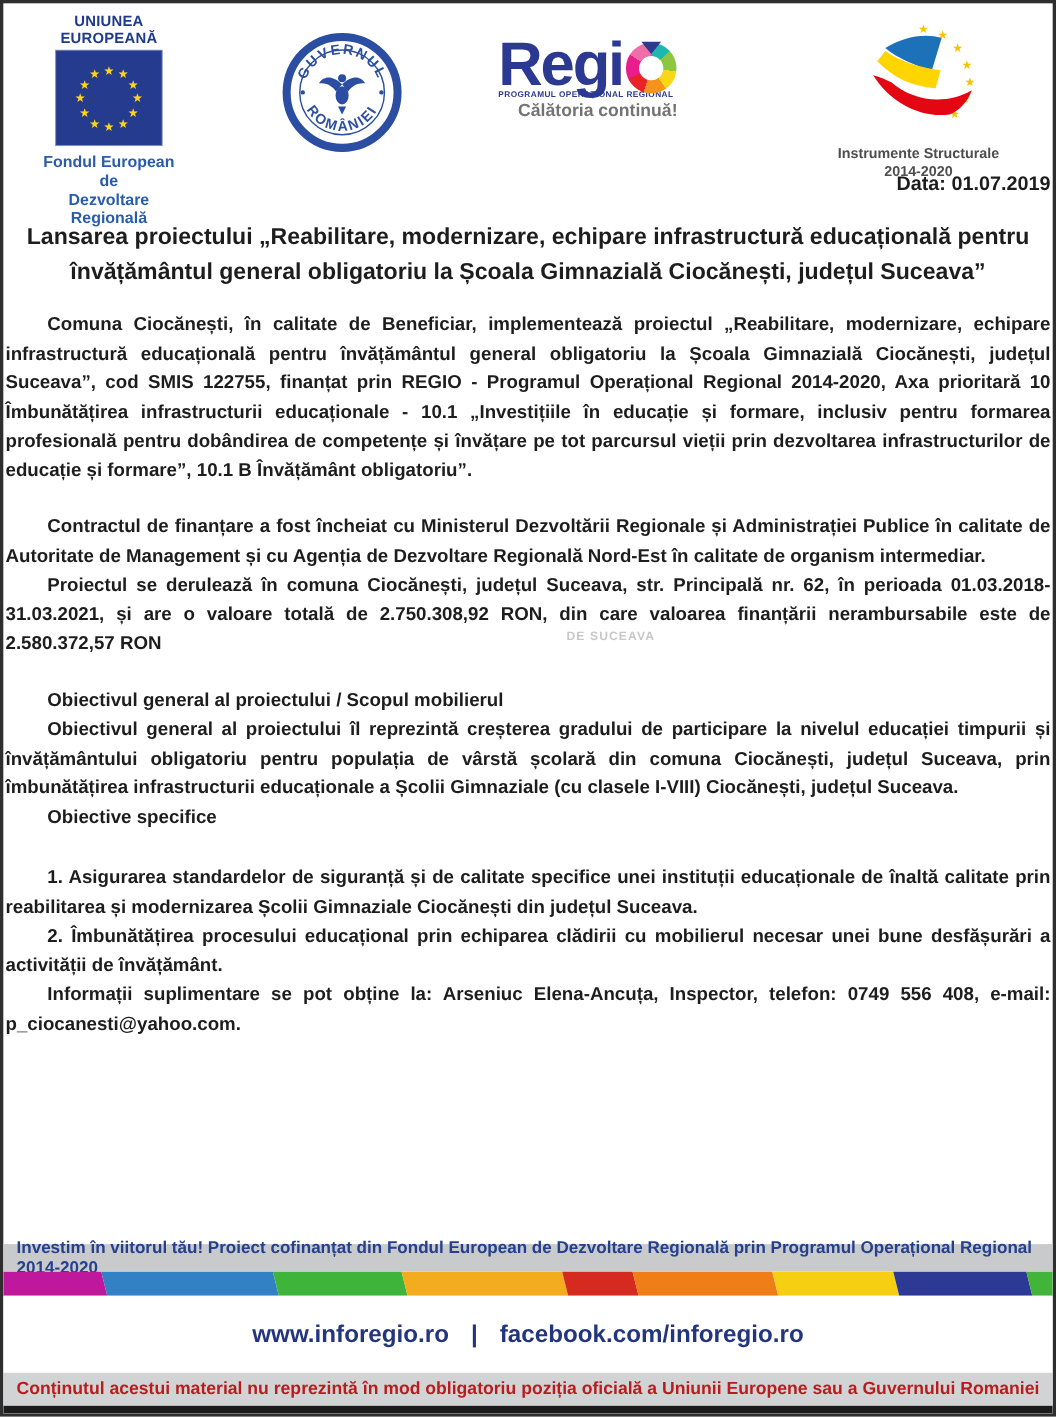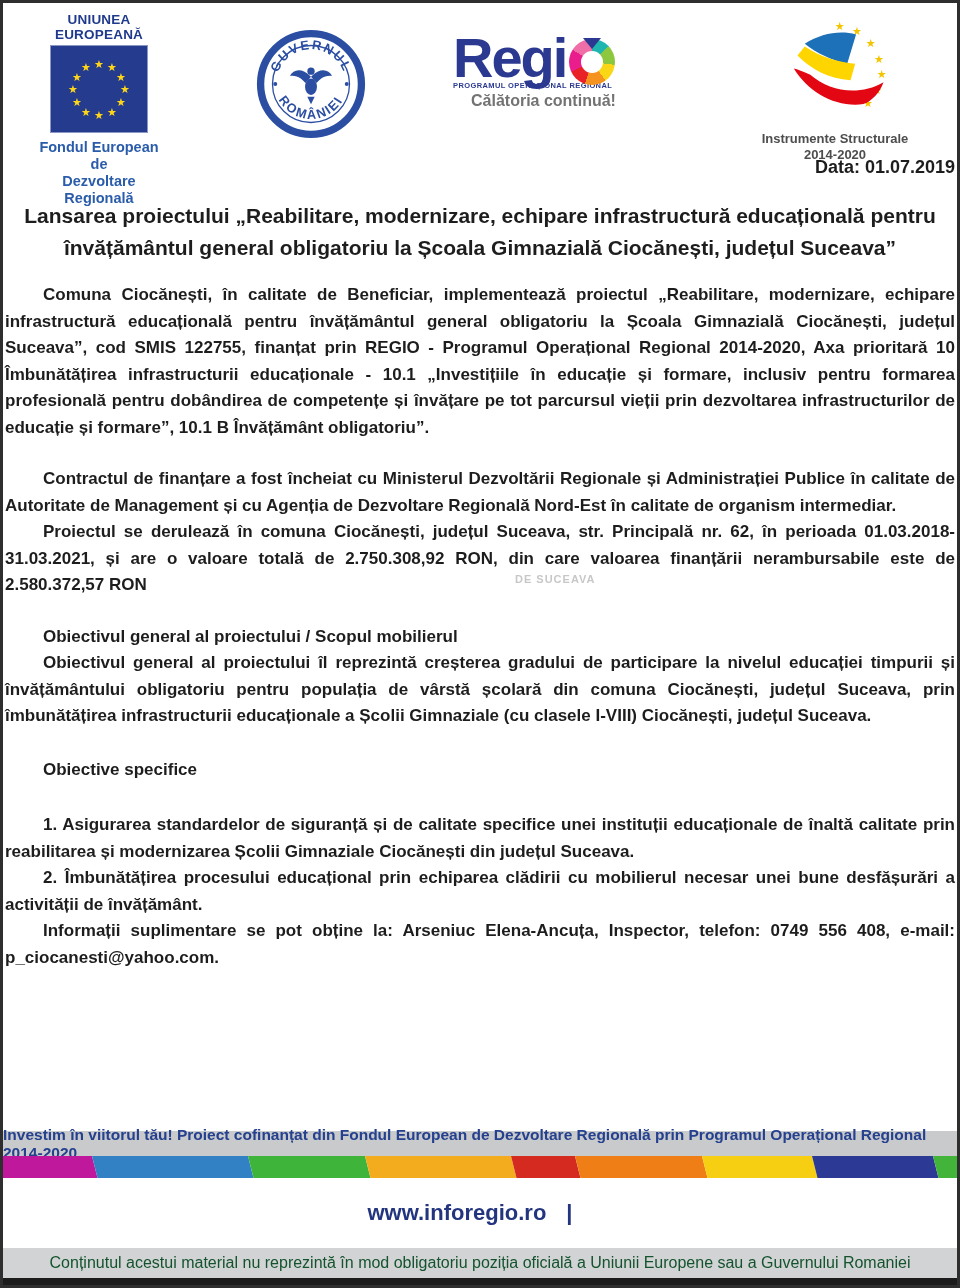--- a/index.html
+++ b/index.html
@@ -53,21 +53,21 @@
 
   
   .content { flex:1 1 auto; padding:0 2px; position:relative; overflow:hidden; color:#1d1d1d; }
   .date-line { text-align:right; font-size:18px; font-weight:700; margin-top:12px; }
   .doc-title { text-align:center; font-size:21px; font-weight:700; line-height:1.5; margin:22px 6px 0 6px; }
   .para { font-size:17px; font-weight:700; line-height:1.56; text-align:justify; text-indent:38px; }
   .p1 { margin-top:19px; }
   .p2 { margin-top:25px; }
   .heading { font-size:17px; font-weight:700; line-height:1.56; text-indent:38px; }
   .obj-head { margin-top:25px; }
-  .spec-head { margin-top:27px; }
+  .spec-head { }
   .spec1 { margin-top:29px; }
   .watermark {
     position:absolute; top:428px; left:512px;
     font-size:11px; font-weight:700; color:#9a9a9a; opacity:0.55; letter-spacing:1px;
   }
 
   
   .investim-bar {
     flex:0 0 25px; height:25px; background:#c9cacc;
     display:flex; align-items:center; justify-content:center;
@@ -76,21 +76,21 @@
   .rainbow { flex:0 0 22px; height:22px; position:relative; overflow:hidden; }
   .rainbow-inner { position:absolute; top:0; left:-10px; width:calc(100% + 20px); height:100%; display:flex; }
   .rainbow-inner span { height:100%; transform:skewX(14deg); transform-origin:0 0; }
   .links-zone { flex:0 0 70px; display:flex; align-items:center; justify-content:center; background:#fff; }
   .links-zone .link { font-size:22px; font-weight:700; color:#23357f; }
   .links-zone .sep { font-size:22px; font-weight:700; color:#23357f; margin:0 20px; }
   .disclaimer-bar {
     flex:0 0 30px; background:#d2d3d5;
     display:flex; align-items:center; justify-content:center;
   }
-  .disclaimer-text { font-size:16px; font-weight:400; color:#14532d; }
+  .disclaimer-text { font-size:16px; font-weight:700; color:#b91c1c; }
   .bottom-dark { flex:0 0 7px; background:#1b1b1b; }
 </style>
 </head>
 <body>
 
 <div class="page">
 
   <div class="logo-strip">
 
     <div class="eu-block">
@@ -186,41 +186,42 @@
     <p class="para">Obiectivul general al proiectului îl reprezintă creșterea gradului de participare la nivelul educației timpurii și învățământului obligatoriu pentru populația de vârstă școlară din comuna Ciocănești, județul Suceava, prin îmbunătățirea infrastructurii educaționale a Școlii Gimnaziale (cu clasele I-VIII) Ciocănești, județul Suceava.</p>
 
     <div class="heading spec-head">Obiective specifice</div>
     <p class="para spec1">1. Asigurarea standardelor de siguranță și de calitate specifice unei instituții educaționale de înaltă calitate prin reabilitarea și modernizarea Școlii Gimnaziale Ciocănești din județul Suceava.</p>
     <p class="para">2. Îmbunătățirea procesului educațional prin echiparea clădirii cu mobilierul necesar unei bune desfășurări a activității de învățământ.</p>
     <p class="para">Informații suplimentare se pot obține la: Arseniuc Elena-Ancuța, Inspector, telefon: 0749 556 408, e-mail: p_ciocanesti@yahoo.com.</p>
 
     <span class="watermark">DE SUCEAVA</span>
   </div>
 
-  <div class="investim-bar" style="background: rgb(201, 202, 204);">
+  <div class="investim-bar" style="background: rgb(201, 202, 204); padding-left: 12px;">
     <span class="investim-text">Investim în viitorul tău! Proiect cofinanțat din Fondul European de Dezvoltare Regională prin Programul Operațional Regional 2014-2020</span>
   </div>
 
   <div class="rainbow">
     <div class="rainbow-inner">
       <span style="flex: 0 0 10.2%; background: rgb(192, 24, 156);"></span>
       <span style="flex: 0 0 16%; background: rgb(49, 129, 196);"></span>
       <span style="flex: 0 0 12%; background: rgb(62, 181, 58);"></span>
       <span style="flex: 0 0 15%; background: rgb(242, 172, 29);"></span>
       <span style="flex: 0 0 6.6%; background: rgb(212, 42, 32);"></span>
       <span style="flex: 0 0 13%; background: rgb(239, 126, 22);"></span>
       <span style="flex: 0 0 11.3%; background: rgb(246, 207, 18);"></span>
       <span style="flex: 0 0 12.4%; background: rgb(44, 58, 150);"></span>
       <span style="flex: 1 1 auto; background: rgb(67, 180, 58);"></span>
     </div>
   </div>
 
   <div class="links-zone">
     <span class="link">www.inforegio.ro</span>
     <span class="sep">|</span>
+    <span class="link">facebook.com/inforegio.ro</span>
   </div>
 
   <div class="disclaimer-bar" style="background: rgb(210, 211, 213);">
     <span class="disclaimer-text">Conținutul acestui material nu reprezintă în mod obligatoriu poziția oficială a Uniunii Europene sau a Guvernului Romaniei</span>
   </div>
 
   <div class="bottom-dark"></div>
 </div>
 
 </body></html>

